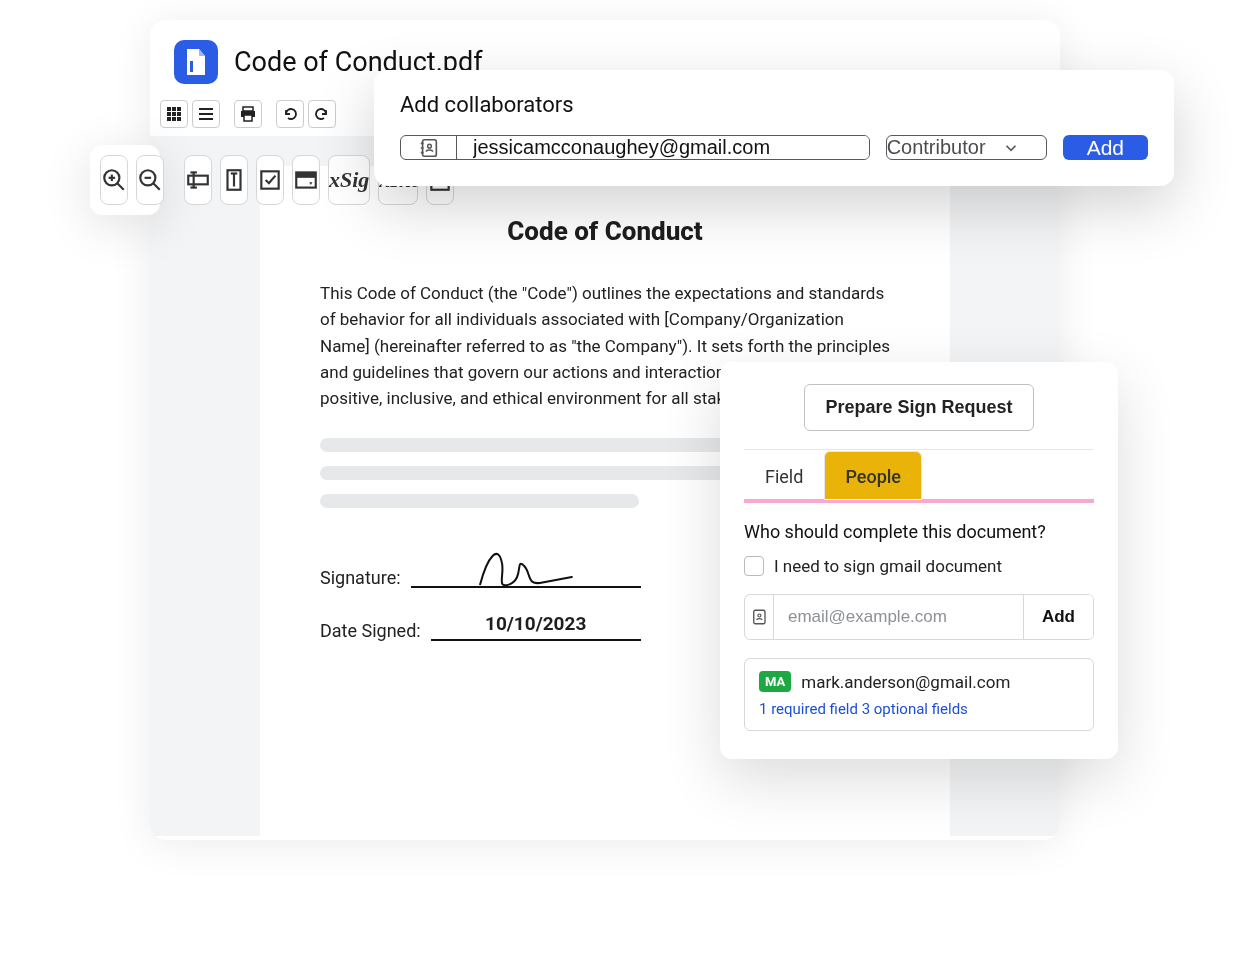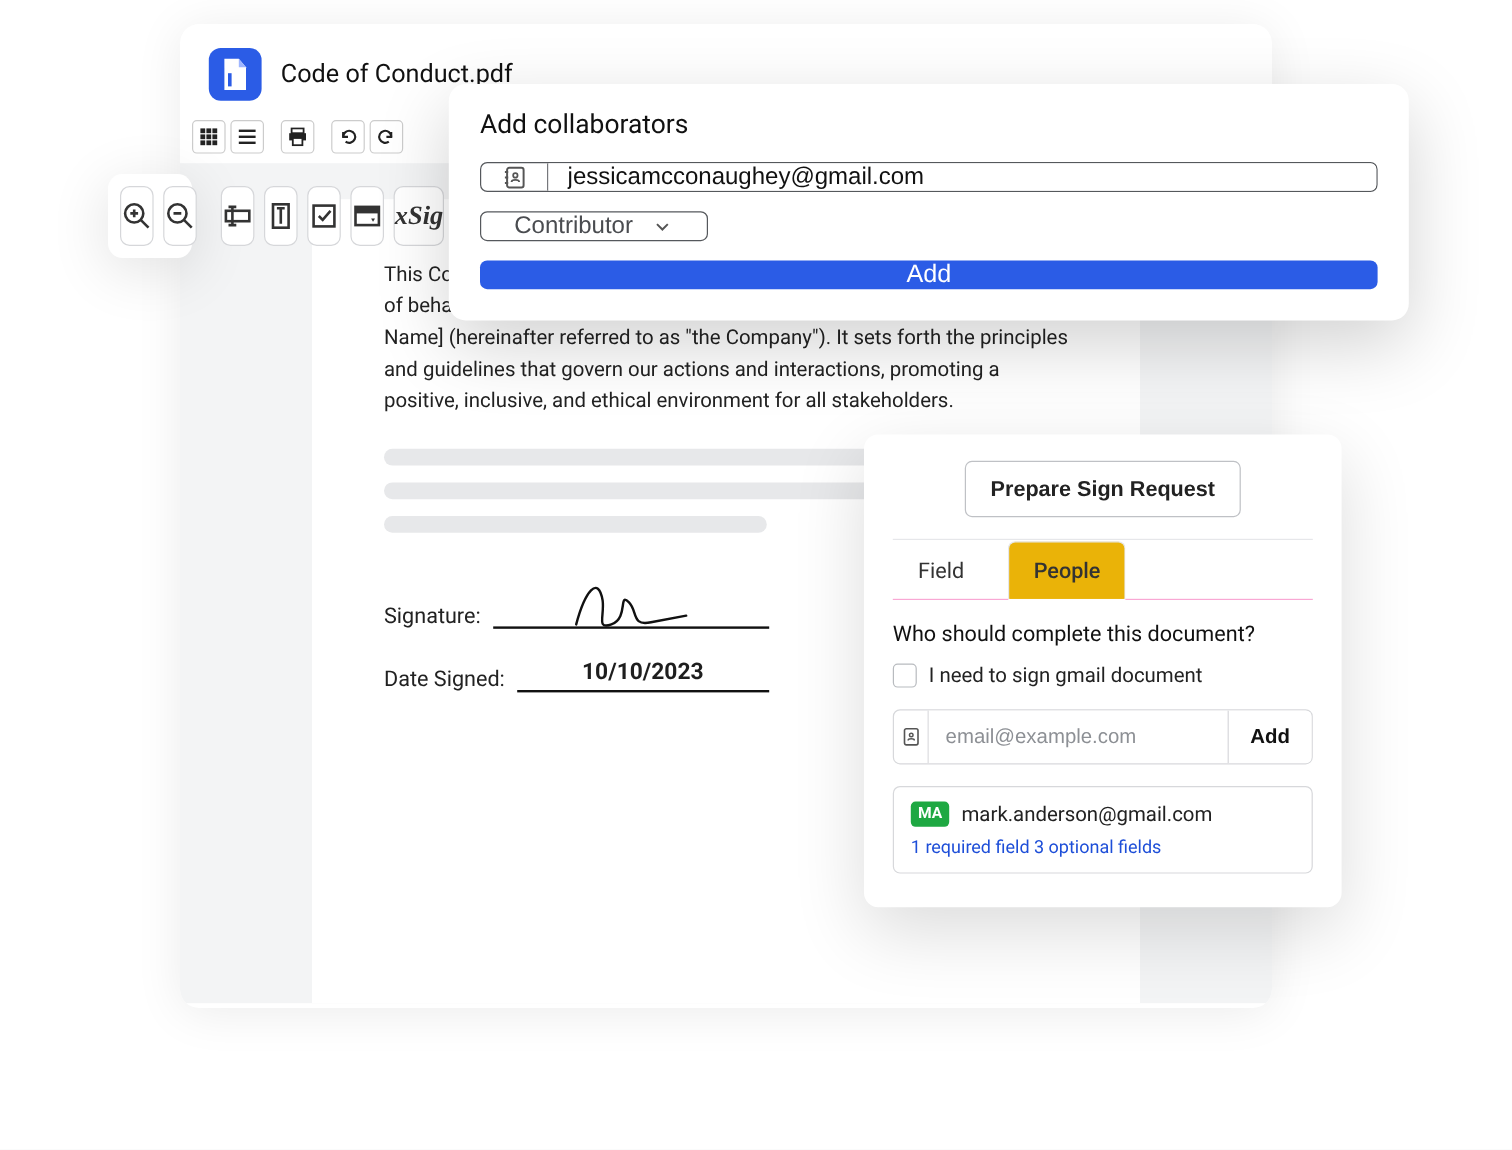--- a/index.html
+++ b/index.html
@@ -35,21 +35,21 @@
     width: 44px;
     height: 44px;
     border-radius: 10px;
     background: #2B5CE6;
     display: flex;
     align-items: center;
     justify-content: center;
   }
   .app-logo svg { width: 24px; height: 30px; }
   .doc-title {
-    font-size: 21px;
+    font-size: 27px;
     font-weight: 400;
     color: #111;
   }
 
   .toolbar {
     display: flex;
     align-items: center;
     gap: 4px;
     padding: 4px 10px 8px 10px;
   }
@@ -185,21 +185,20 @@
   }
   .collab-title {
     font-size: 22px;
     color: #111;
     margin-bottom: 18px;
   }
   .collab-row {
     display: flex;
     gap: 16px;
     align-items: stretch;
-    flex-direction: column;
   }
   .collab-input-wrap {
     display: flex;
     flex: 1;
     border: 1.5px solid #55585c;
     border-radius: 6px;
     overflow: hidden;
   }
   .collab-icon-box {
     width: 56px;
@@ -211,26 +210,25 @@
   }
   .collab-input {
     flex: 1;
     border: none;
     outline: none;
     font-size: 20px;
     padding: 0 16px;
     color: #111;
   }
   .role-select {
-    width: 190px;
+    width: 161px;
     border: 1.5px solid #55585c;
     border-radius: 6px;
     display: flex;
     align-items: center;
-    justify-content: center;
     gap: 16px;
     font-size: 20px;
     color: #4a4c50;
     cursor: pointer;
     background:#fff;
   }
   .add-btn {
     background: #2B5CE6;
     color: #fff;
     border: none;
@@ -261,22 +259,22 @@
     font-size: 18px;
     font-weight: 600;
     color: #222;
     cursor: pointer;
     margin: 0 auto 18px auto;
     display:block;
   }
   .sign-divider { height:1px; background:#e6e7ea; margin-bottom:0; }
   .tabs {
     display: flex;
-    gap: 16px;
-    border-bottom: 1px solid #f9a8d4;
+    gap: 0;
+    border-bottom: 4px solid #f9a8d4;
     margin-bottom: 18px;
   }
   .tab {
     padding: 14px 20px 12px 20px;
     font-size: 18px;
     color: #333;
     cursor: pointer;
     border: 1px solid transparent;
     border-bottom: none;
     position: relative;
@@ -422,20 +420,21 @@
     <button class="tb-btn">
       <svg width="16" height="16" viewBox="0 0 16 16">
           <path d="M12 8 A5 5 0 1 0 10 12" fill="none" stroke="#222" stroke-width="1.8"></path>
           <path d="M12 4 L12 8 L8 8" fill="none" stroke="#222" stroke-width="1.8"></path>
         </svg>
     </button>
   </div>
 
   <div class="canvas">
     <div class="page">
+      <div class="page-title">Code of Conduct</div>
       <div class="page-para">This Code of Conduct (the "Code") outlines the expectations and standards of behavior for all individuals associated with [Company/Organization Name] (hereinafter referred to as "the Company"). It sets forth the principles and guidelines that govern our actions and interactions, promoting a positive, inclusive, and ethical environment for all stakeholders.</div>
       <div class="skeleton skel-100"></div>
       <div class="skeleton skel-100"></div>
       <div class="skeleton skel-65"></div>
 
       <div class="sig-row">
         <span class="sig-label">Signature:</span>
         <span class="sig-line">
           <svg viewBox="0 0 120 60">
             <path d="M10 50 C 18 20, 30 5, 34 28 C 36 42, 28 55, 42 50 C 58 44, 48 20, 58 30 C 66 38, 60 52, 78 48 L110 42" fill="none" stroke="#111" stroke-width="2.2" stroke-linecap="round"></path>

